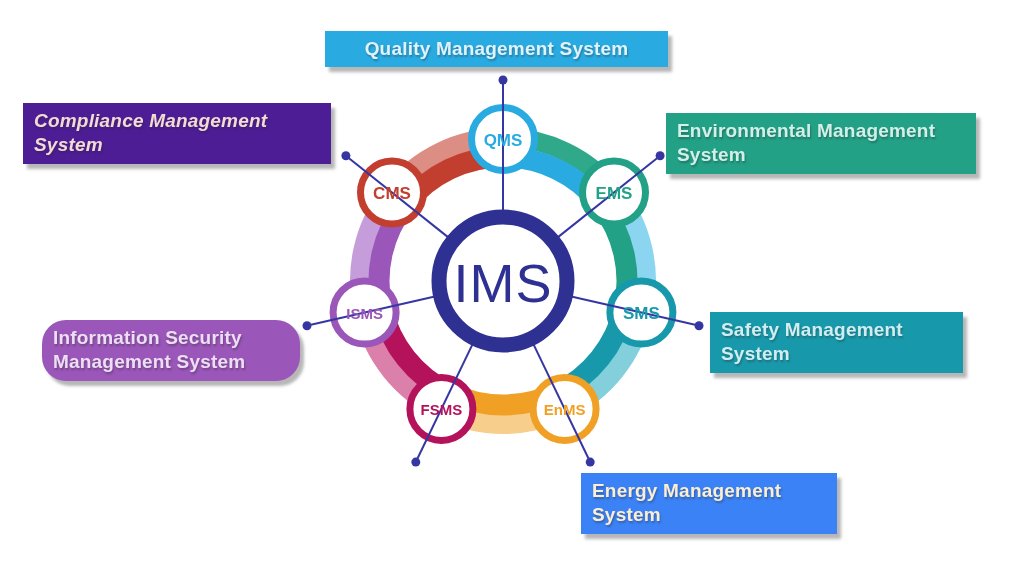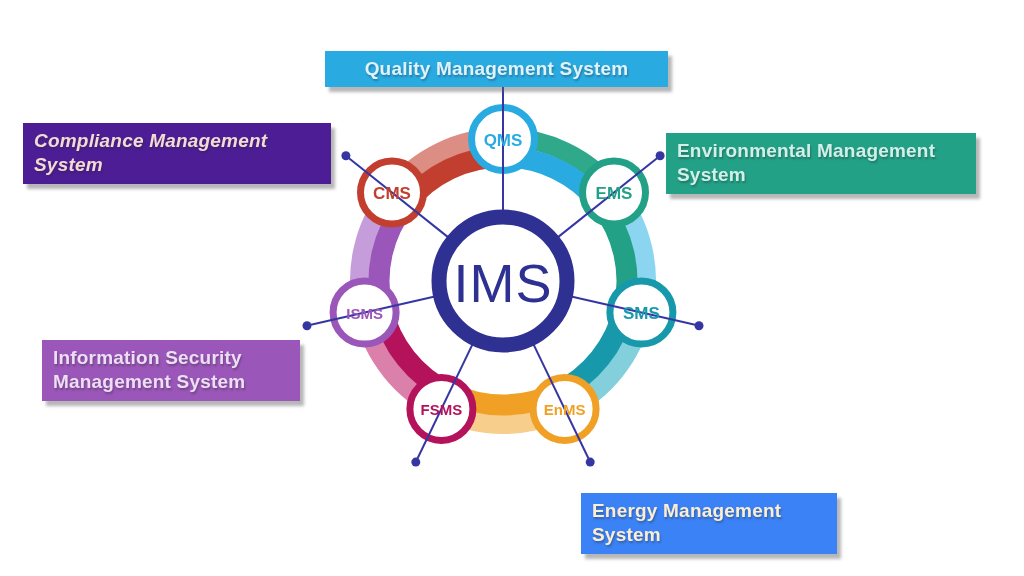--- a/index.html
+++ b/index.html
@@ -22,29 +22,28 @@
   }
   .sys-label {
     position: absolute;
     font-weight: bold;
     font-size: 19px;
     line-height: 1.28;
     padding: 6px 11px;
     letter-spacing: 0.2px;
     box-shadow: 4px 5px 3px rgba(96,96,96,0.45);
     text-shadow: 1px 2px 2px rgba(40,40,40,0.35);
-    margin-top: 20px;
   }
   .pos-qms  { left: 325px; top: 31px;  width: 343px; text-align: center; }
   .pos-cms  { left: 23px;  top: 103px; width: 308px; }
   .pos-ems  { left: 666px; top: 113px; width: 310px; }
   .pos-sms  { left: 710px; top: 312px; width: 253px; }
   .pos-enms { left: 581px; top: 473px; width: 256px; }
   .pos-fsms { left: 103px; top: 473px; width: 312px; }
-  .pos-isms { left: 42px;  top: 320px; width: 258px; }
+  .pos-isms { left: 42px;  top: 320px; width: 258px; border-radius: 24px; }
   svg text { font-family: "Liberation Sans", sans-serif; }
 </style>
 </head>
 <body>
 
 <div class="stage">
 
   <svg id="wheel" width="1024" height="576" viewBox="0 0 1024 576">
       <path d="M 503.0 137.5 A 143.5 143.5 0 0 1 615.2 191.5" stroke="#2FA98A" stroke-width="19" fill="none"></path>
       <path d="M 615.2 191.5 A 143.5 143.5 0 0 1 642.9 312.9" stroke="#8BD5F1" stroke-width="19" fill="none"></path>
@@ -89,20 +88,21 @@
       <text x="364.6" y="313.6" text-anchor="middle" dominant-baseline="central" font-size="15" font-weight="bold" fill="#9A56B8">ISMS</text>
       <text x="392.0" y="193.5" text-anchor="middle" dominant-baseline="central" font-size="17" font-weight="bold" fill="#C23E2E">CMS</text>
       <circle cx="503" cy="281" r="64" fill="#ffffff" stroke="#2E3192" stroke-width="15"></circle>
       <text x="503" y="283" text-anchor="middle" dominant-baseline="central" font-size="54" fill="#2E3192" letter-spacing="1">IMS</text>
     </svg>
 
   <div class="sys-label pos-qms" style="background-color: rgb(41, 171, 226); color: rgb(224, 243, 252);">Quality Management System</div>
 
   <div class="sys-label pos-ems" style="background-color: rgb(34, 161, 134); color: rgb(210, 239, 233);">Environmental Management System</div>
 
+  <div class="sys-label pos-sms" style="background-color: rgb(24, 153, 171); color: rgb(208, 238, 242);">Safety Management System</div>
 
   <div class="sys-label pos-enms" style="background-color: #3b82f6; color: rgb(251, 238, 210);">Energy Management System</div>
 
 
   <div class="sys-label pos-isms" style="background-color: rgb(154, 86, 184); color: rgb(237, 222, 246);">Information Security Management System</div>
 
   <div class="sys-label pos-cms" style="background-color: #4c1d95; color: rgb(243, 218, 213); font-style: italic;">Compliance Management System</div>
 
 </div>
 

